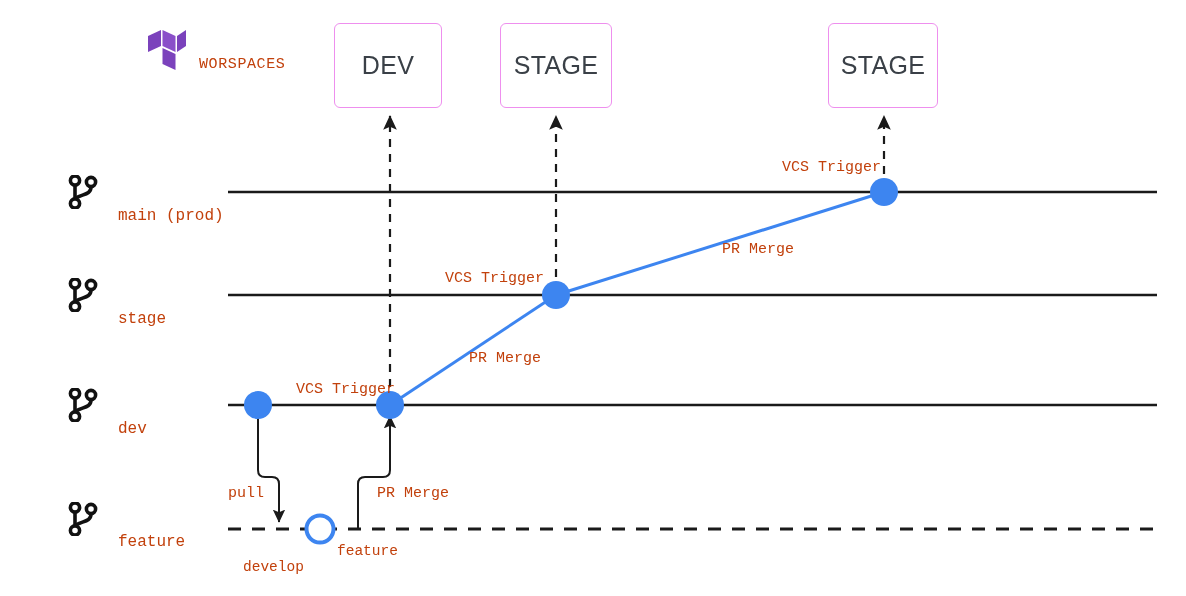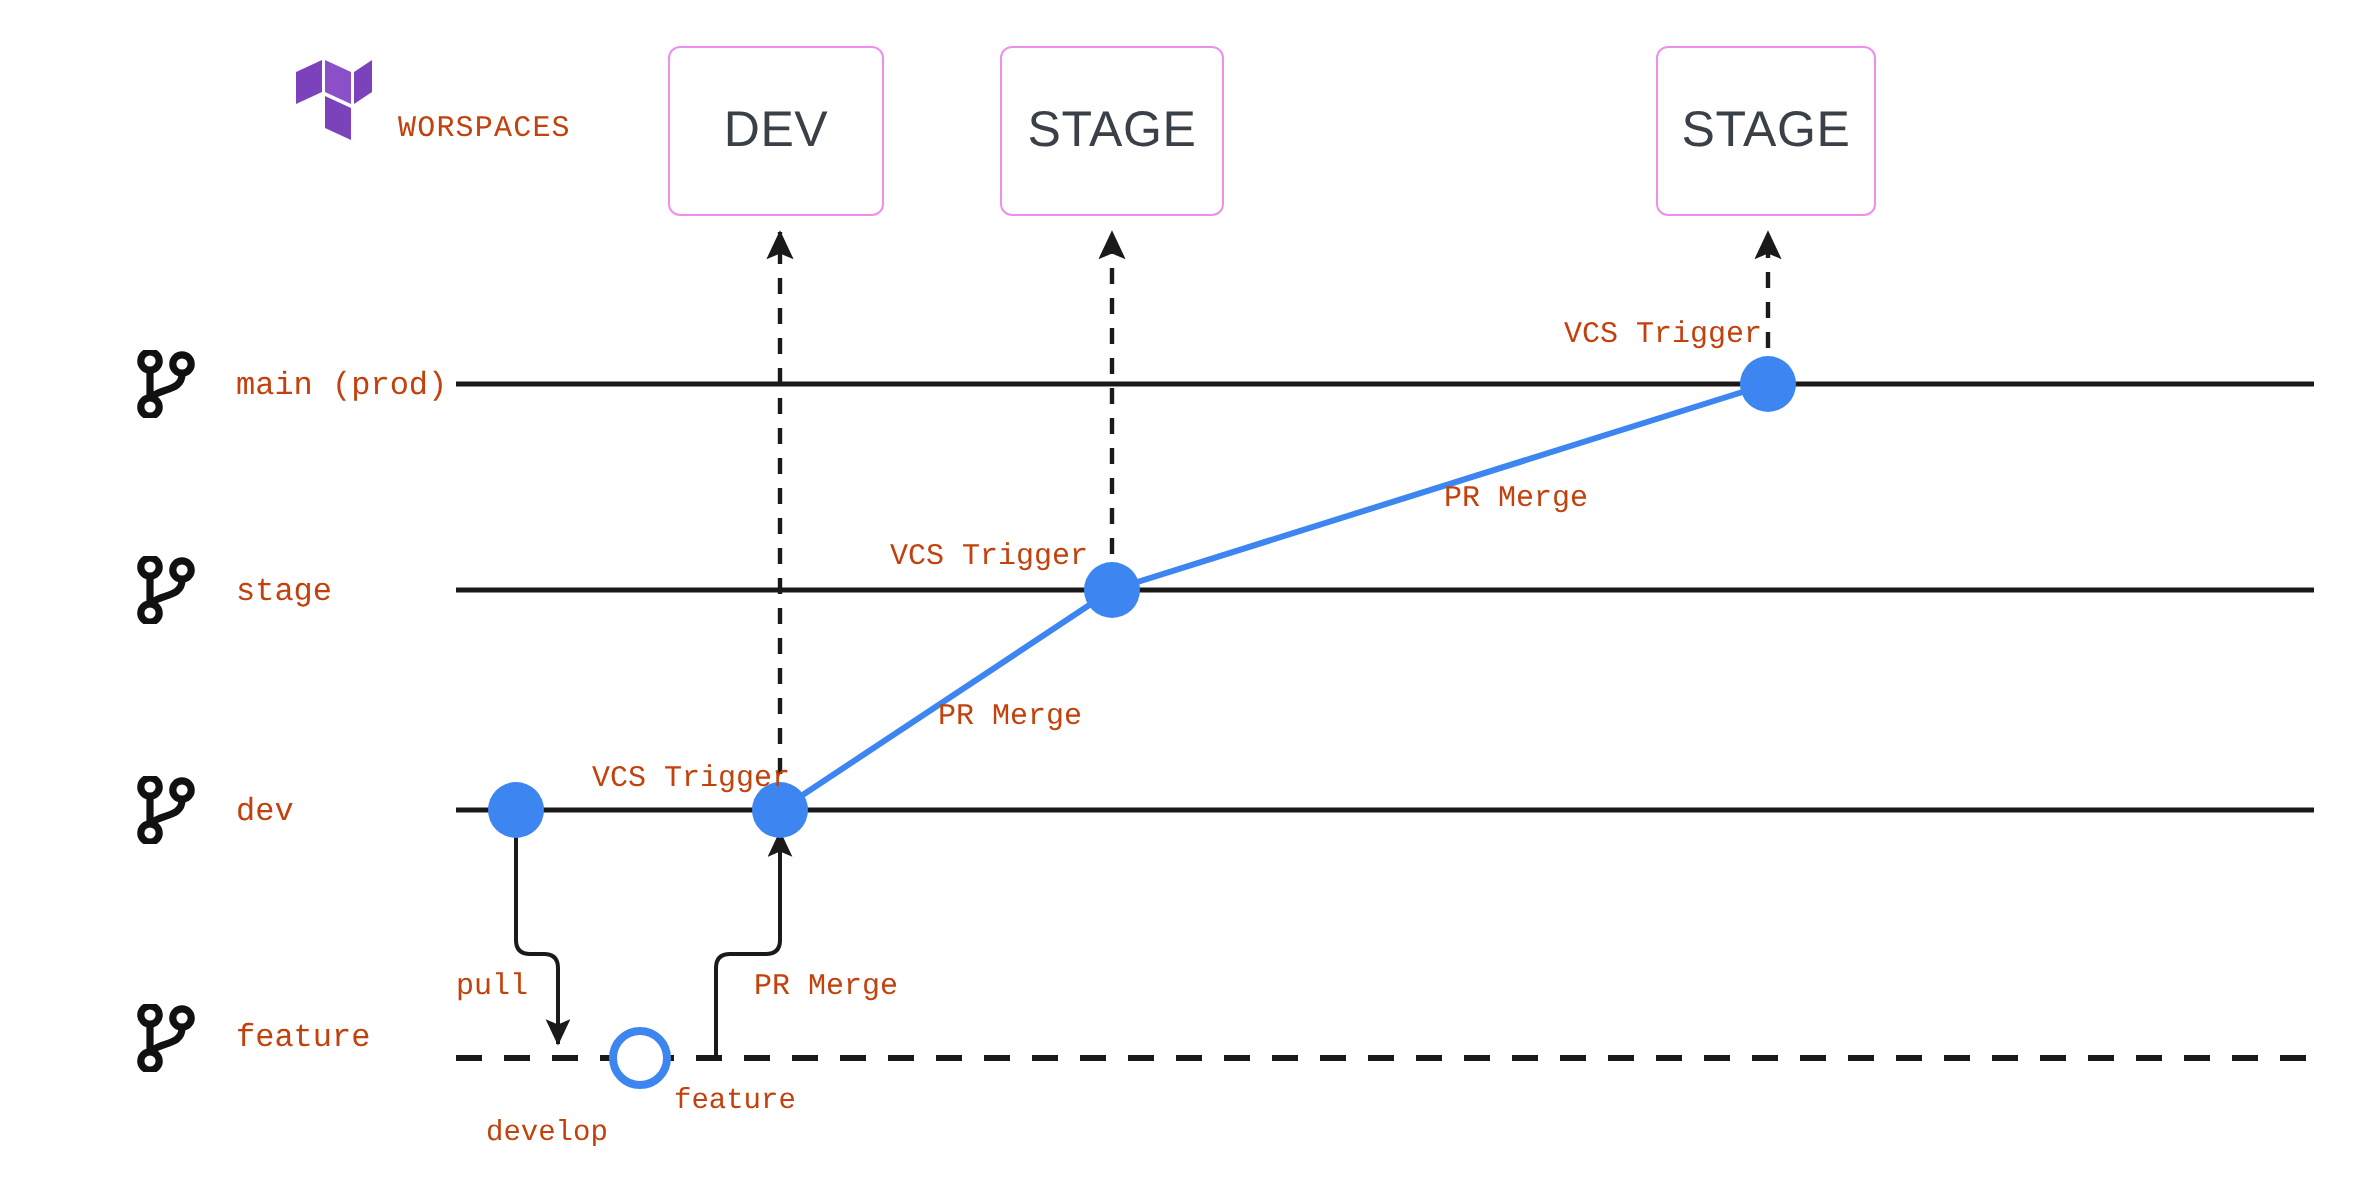--- a/index.html
+++ b/index.html
@@ -25,20 +25,21 @@
     white-space:nowrap;
     color:#c2410c;
     font-family:Liberation Mono, monospace;
   }
   .env-label{
     font-size:25px;
     letter-spacing:.3px;
   }
   .branch-label{
     font-size:16px;
+    margin-top:23px;
   }
   .edge-label{
     font-size:15px;
   }
   .node-label{
     font-size:14.5px;
   }
   .brand-label{
     font-size:15px;
     letter-spacing:.6px;

